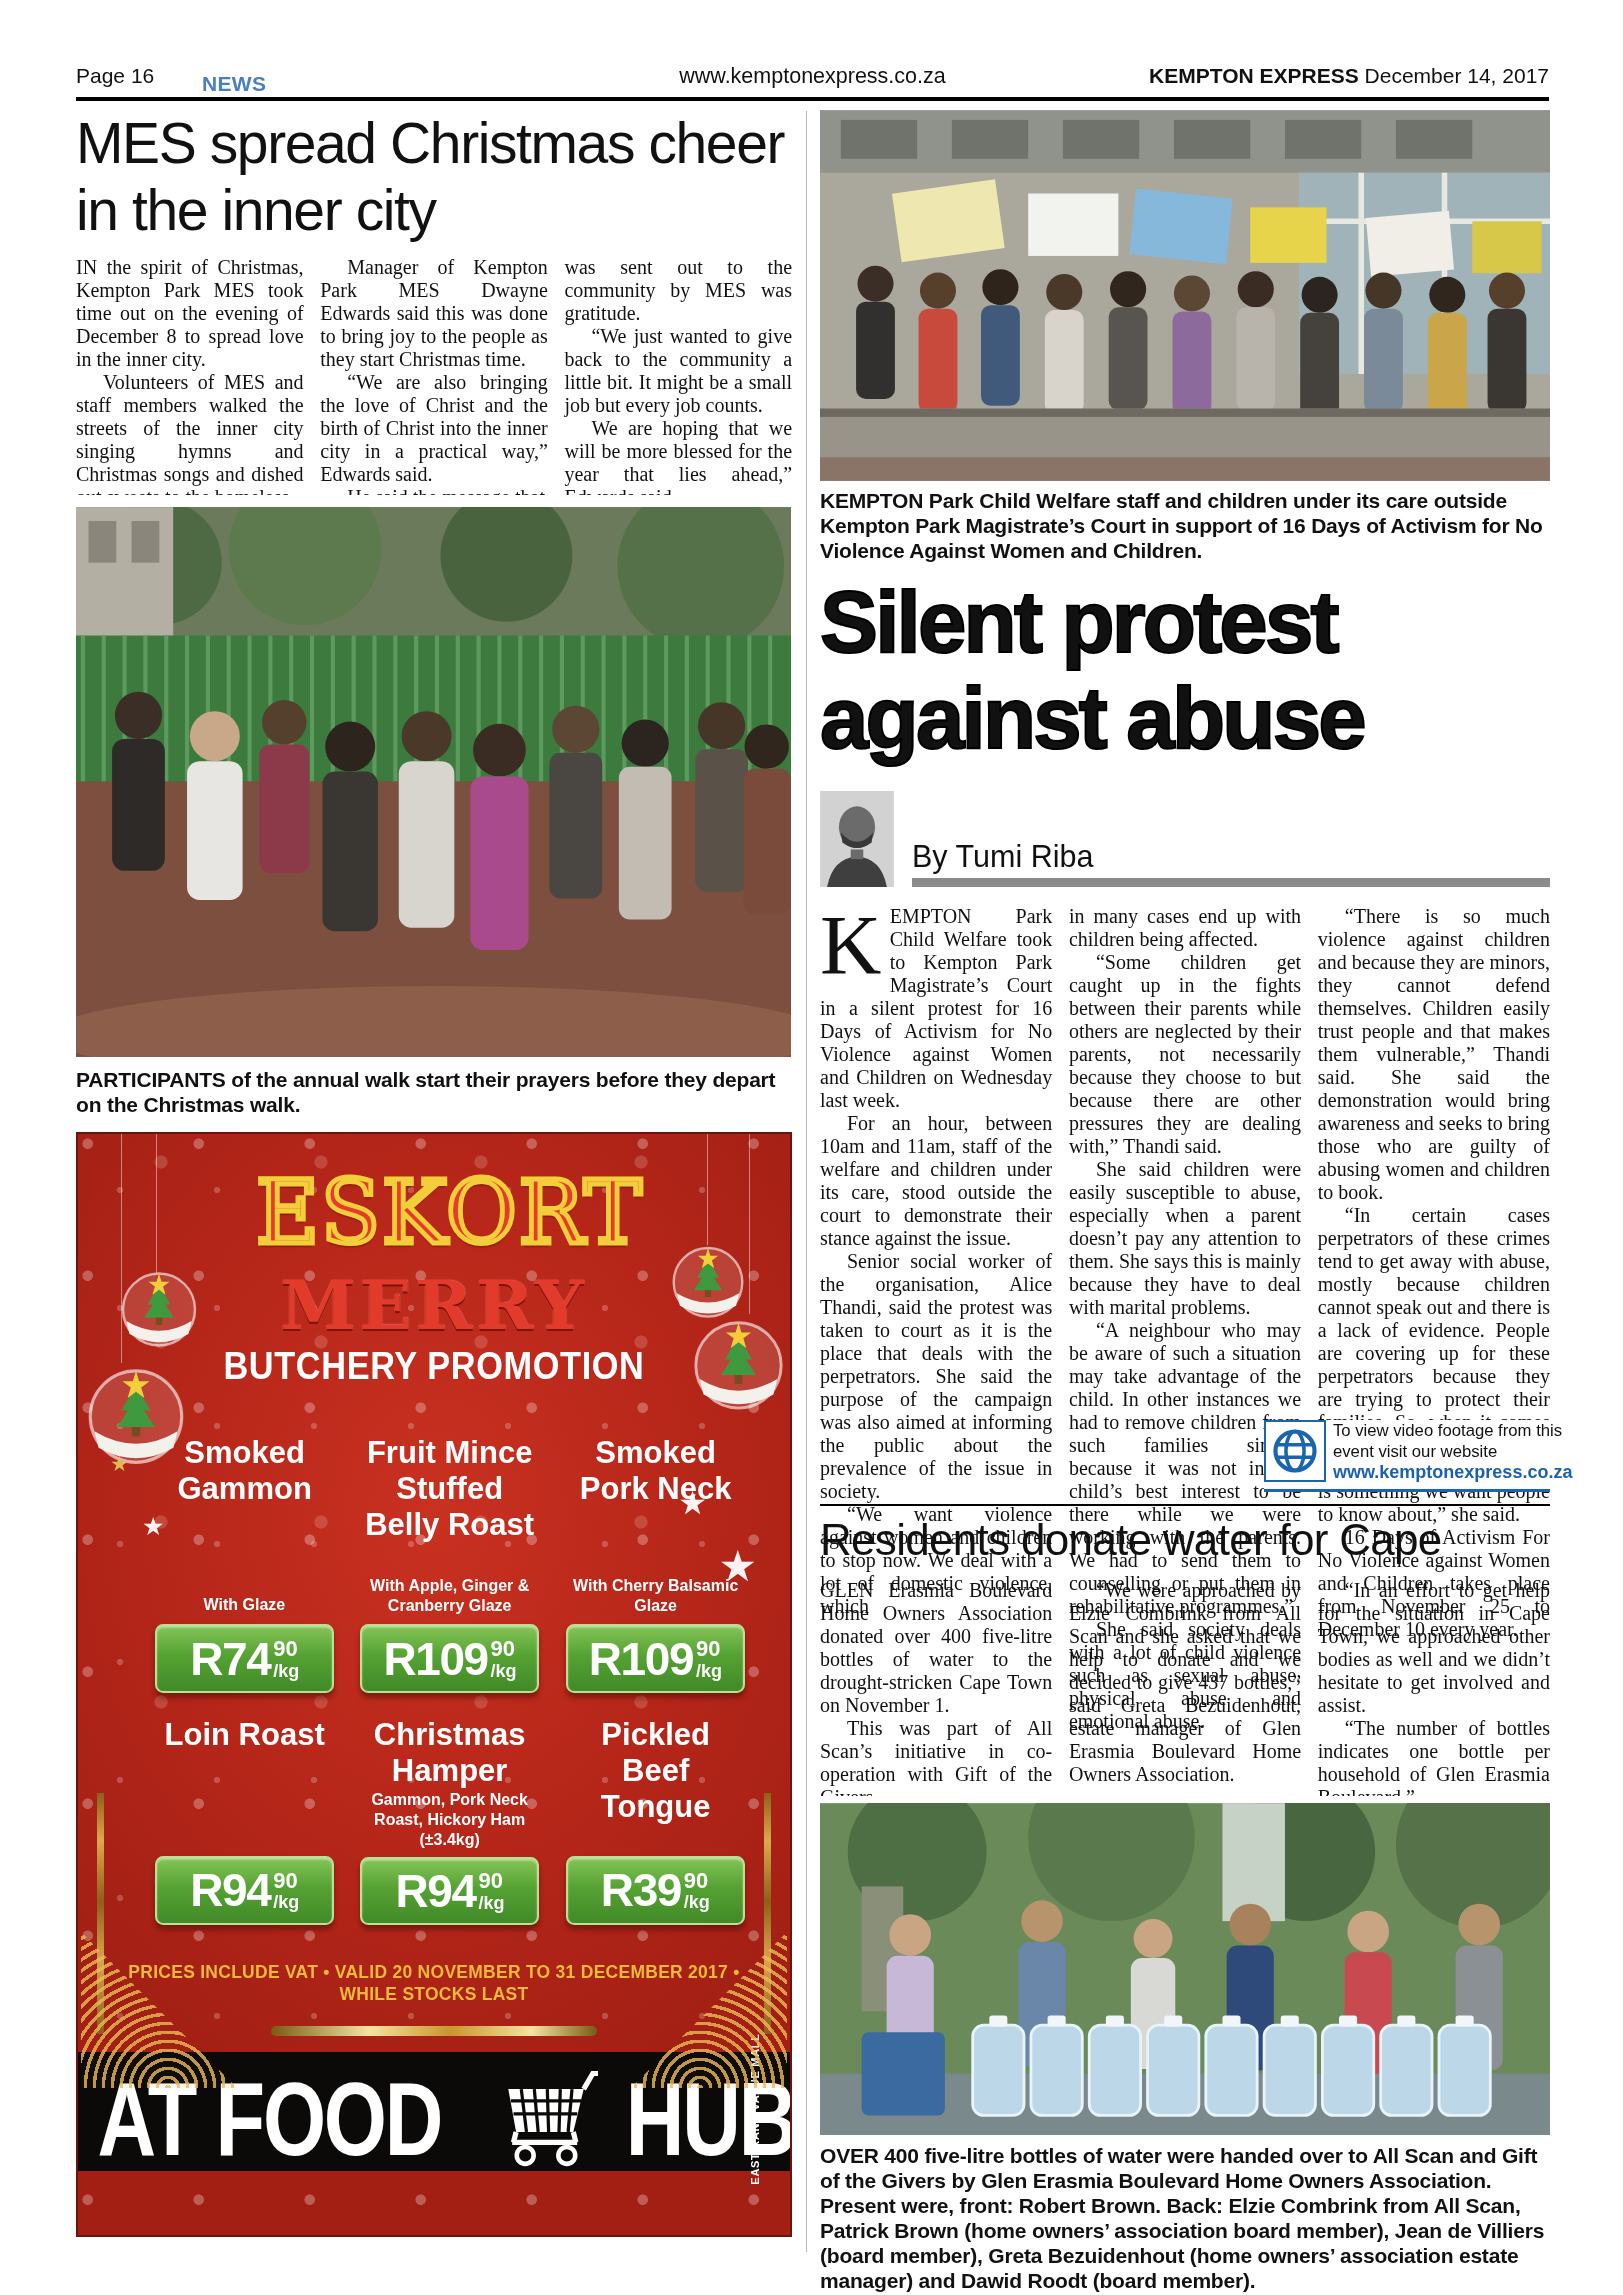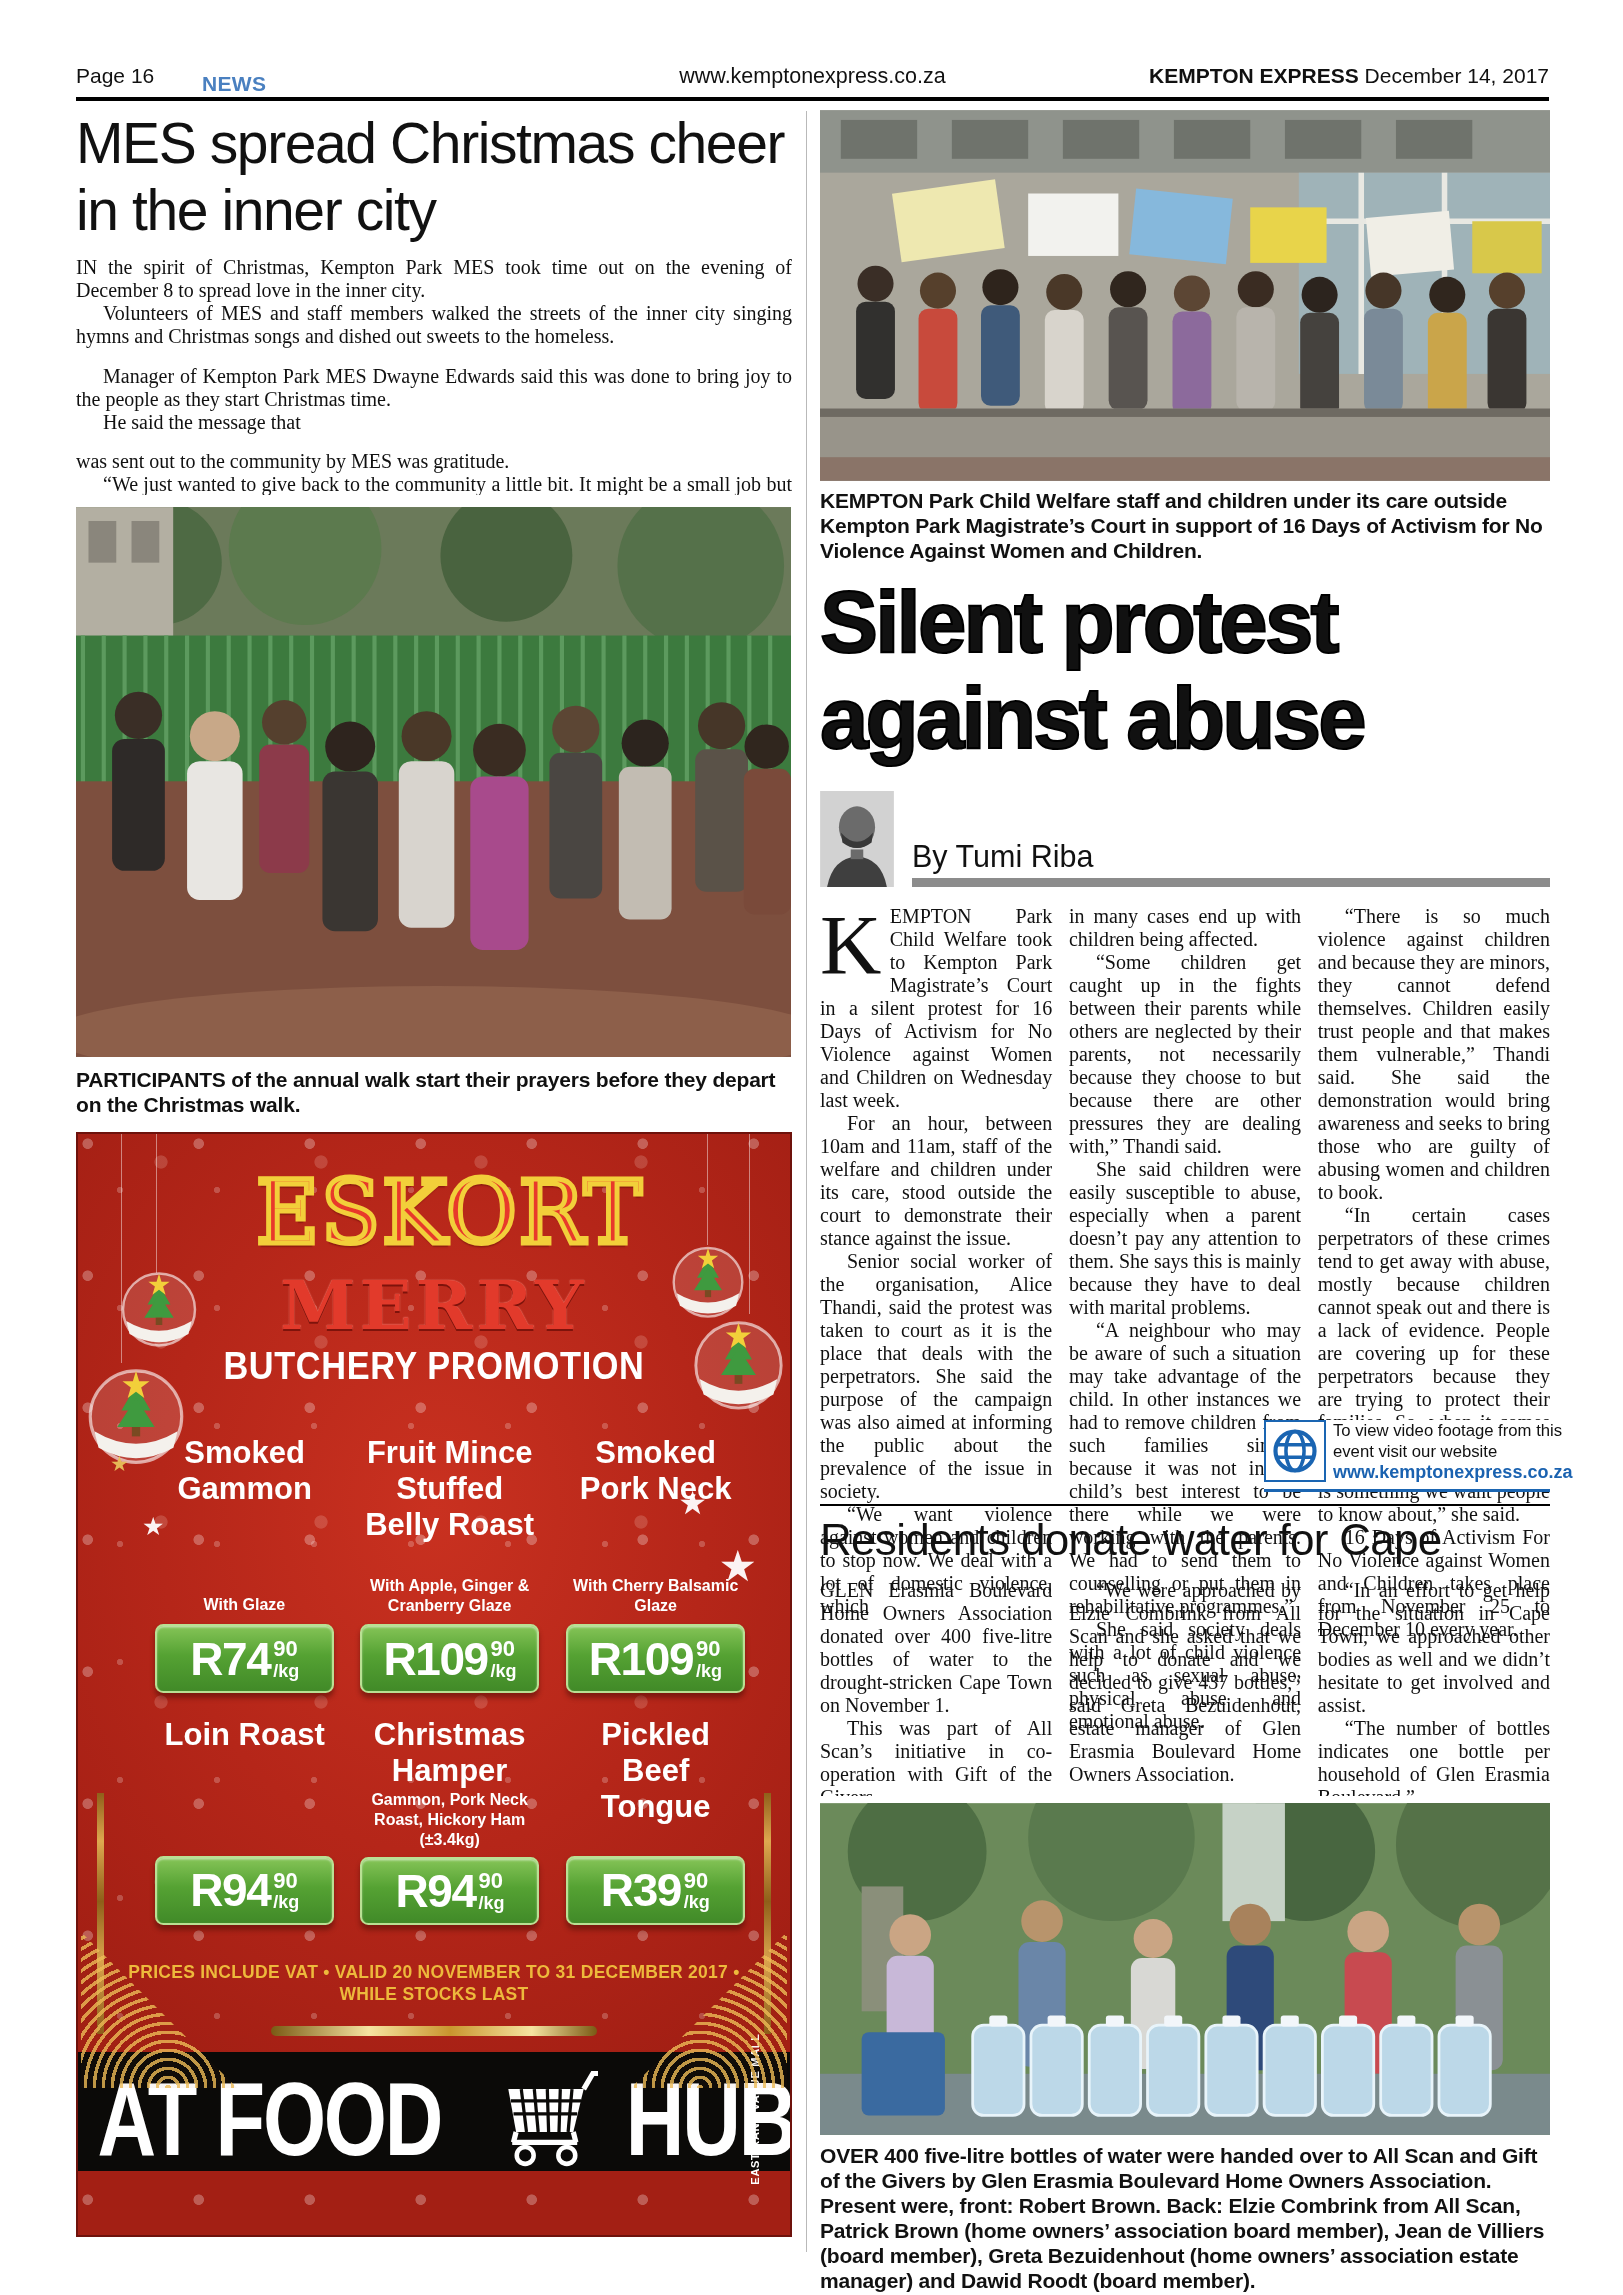--- a/index.html
+++ b/index.html
@@ -22,21 +22,21 @@
   .col p{margin:0;text-indent:1.35em;}
   .col.lead p:first-child{text-indent:0;}
   .col.cont p:first-child{text-indent:0;}
   .caption{font-family:"Liberation Sans",sans-serif;font-weight:bold;font-size:21px;
            line-height:25px;letter-spacing:-0.2px;text-align:left;}
 
   
   .left{position:absolute;left:76px;top:110px;width:716px;}
   .mes-headline{font-family:"Liberation Sans",sans-serif;font-size:57px;line-height:1.17;
                 letter-spacing:-1.4px;margin:0 0 12.5px 0;font-weight:normal;}
-  .mes-cols{height:239px;overflow:hidden;flex-direction:column;}
+  .mes-cols{height:239px;overflow:hidden;}
   .photo{display:block;}
   .crowd-photo{margin-top:12.5px;}
   .walk-caption{margin-top:9.7px;width:701px;}
 
   
   .right{position:absolute;left:820px;top:110px;width:730px;}
   .protest-caption{margin-top:7px;}
   .silent-headline{font-family:"Liberation Sans",sans-serif;font-weight:bold;font-size:87px;
                    line-height:1.1;letter-spacing:-2.8px;-webkit-text-stroke:2.1px #000;margin:11px 0 0 0;}
   .byline{display:flex;align-items:flex-end;margin-top:26px;height:96px;}
@@ -133,20 +133,21 @@
 
     <h1 class="mes-headline">MES spread Christmas cheer in the inner city</h1>
 
     <div class="cols mes-cols">
       <div class="col lead">
           <p>IN the spirit of Christmas, Kempton Park MES took time out on the evening of December 8 to spread love in the inner city.</p>
           <p>Volunteers of MES and staff members walked the streets of the inner city singing hymns and Christmas songs and dished out sweets to the homeless.</p>
         </div>
       <div class="col">
           <p>Manager of Kempton Park MES Dwayne Edwards said this was done to bring joy to the people as they start Christmas time.</p>
+          <p>“We are also bringing the love of Christ and the birth of Christ into the inner city in a practical way,” Edwards said.</p>
           <p>He said the message that</p>
         </div>
       <div class="col cont">
           <p>was sent out to the community by MES was gratitude.</p>
           <p>“We just wanted to give back to the community a little bit. It might be a small job but every job counts.</p>
           <p>We are hoping that we will be more blessed for the year that lies ahead,” Edwards said.</p>
         </div>
     </div>
 
     <svg class="photo crowd-photo" width="715" height="550" viewBox="0 0 1030 792">

